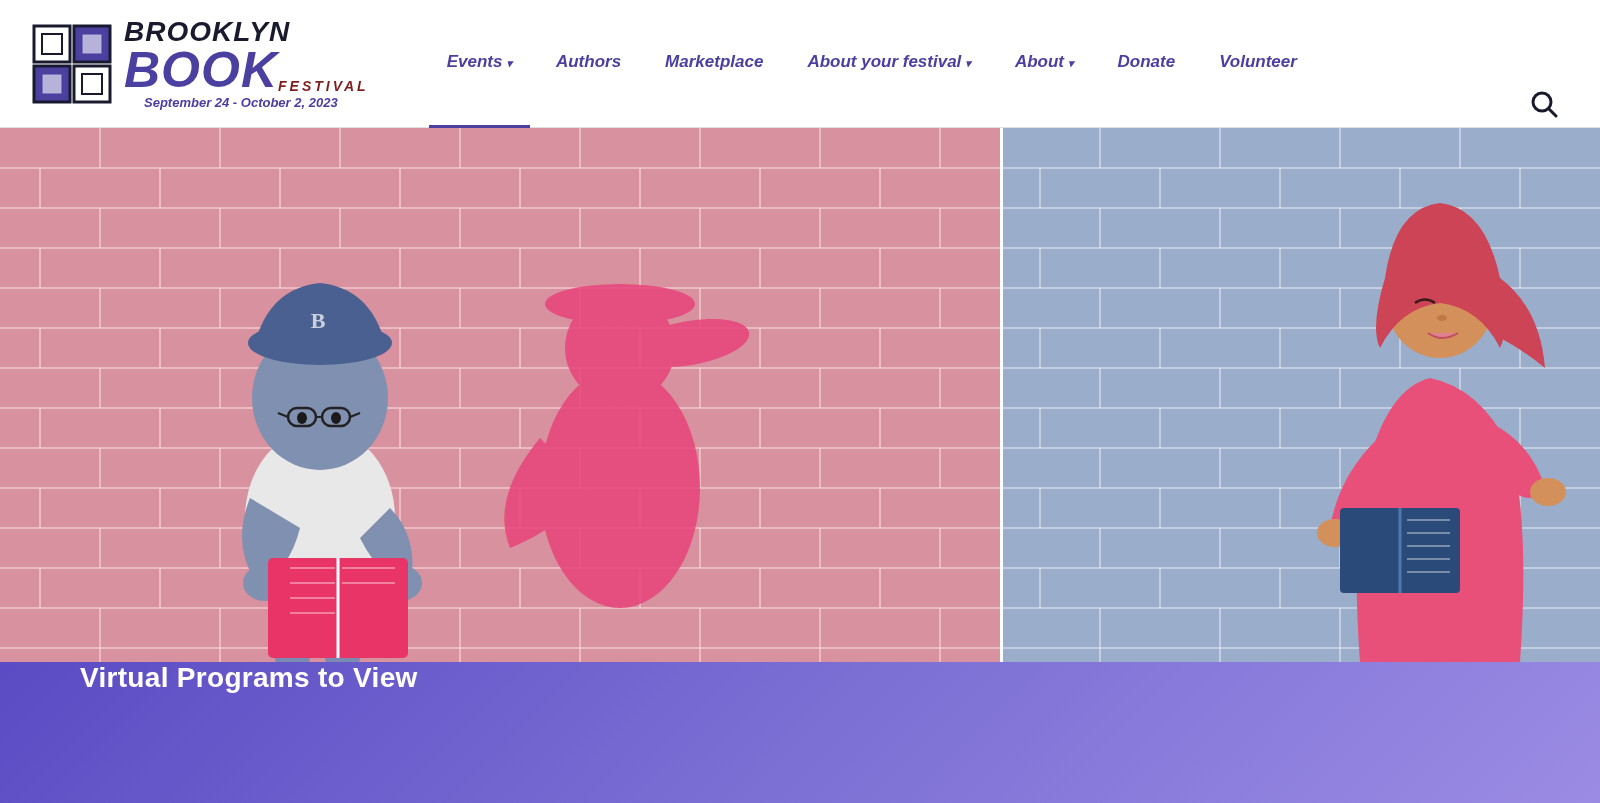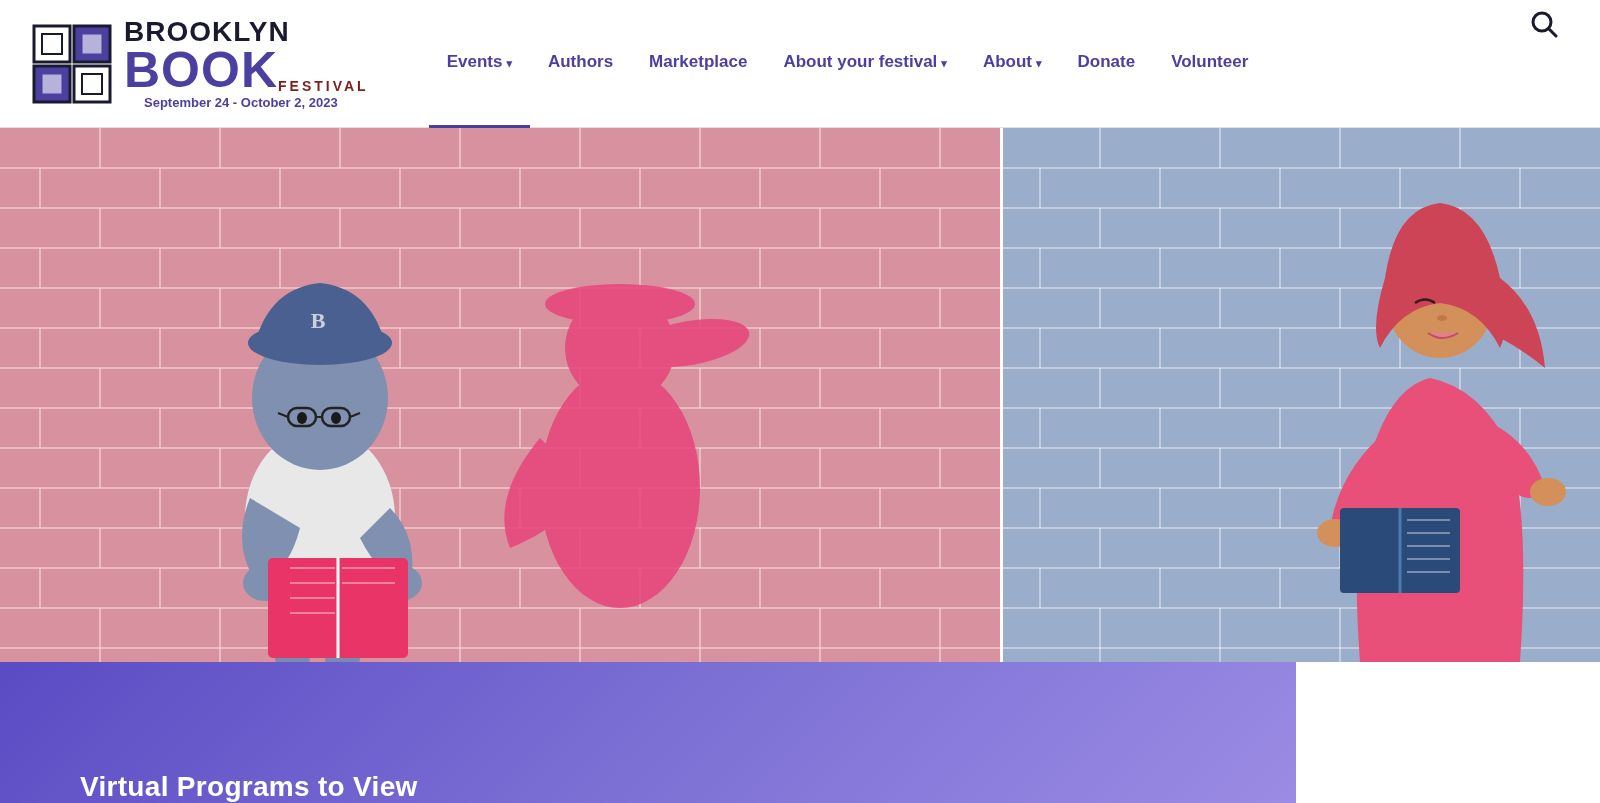--- a/index.html
+++ b/index.html
@@ -11,20 +11,21 @@
     }
 
     
     header {
       display: flex;
       align-items: center;
       background: #fff;
       height: 128px;
       padding: 0 32px;
       border-bottom: 1px solid #e0e0e0;
+      font-style: italic;
     }
 
     .logo-wrap {
       display: flex;
       align-items: center;
       gap: 12px;
       text-decoration: none;
       flex-shrink: 0;
     }
 
@@ -66,22 +67,22 @@
     .logo-date {
       font-size: 13px;
       color: #4b3fa0;
       font-weight: 600;
       margin-top: 2px;
       margin-left: 20px;
     }
 
     nav {
       display: flex;
-      align-items: flex-start;
-      gap: 0;
+      align-items: flex-end;
+      gap: 8px;
       margin-left: 60px;
       flex: 1;
     }
 
     .nav-item {
       display: flex;
       align-items: center;
       gap: 4px;
       padding: 0 18px;
       height: 128px;
@@ -160,25 +161,25 @@
     
     .hero-svg {
       position: absolute;
       inset: 0;
       width: 100%;
       height: 100%;
     }
 
     
     .bottom-banner {
-      width: 1296px;
+      width: 1600px;
       height: 141px;
       background: linear-gradient(135deg, #5b4bc4 0%, #7b6fd4 50%, #9b8be4 100%);
       display: flex;
-      align-items: flex-end;
+      align-items: flex-start;
       padding: 0 80px;
     }
 
     .bottom-banner-text {
       font-size: 28px;
       font-weight: 800;
       color: #fff;
       letter-spacing: 0.3px;
     }
 

